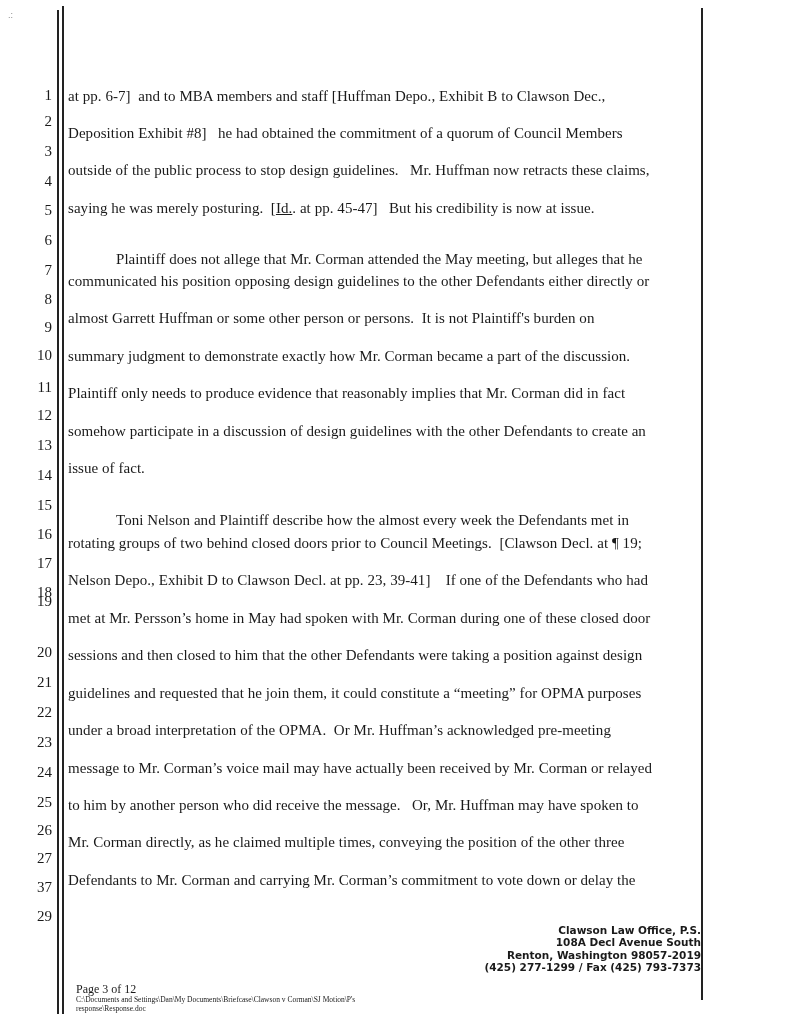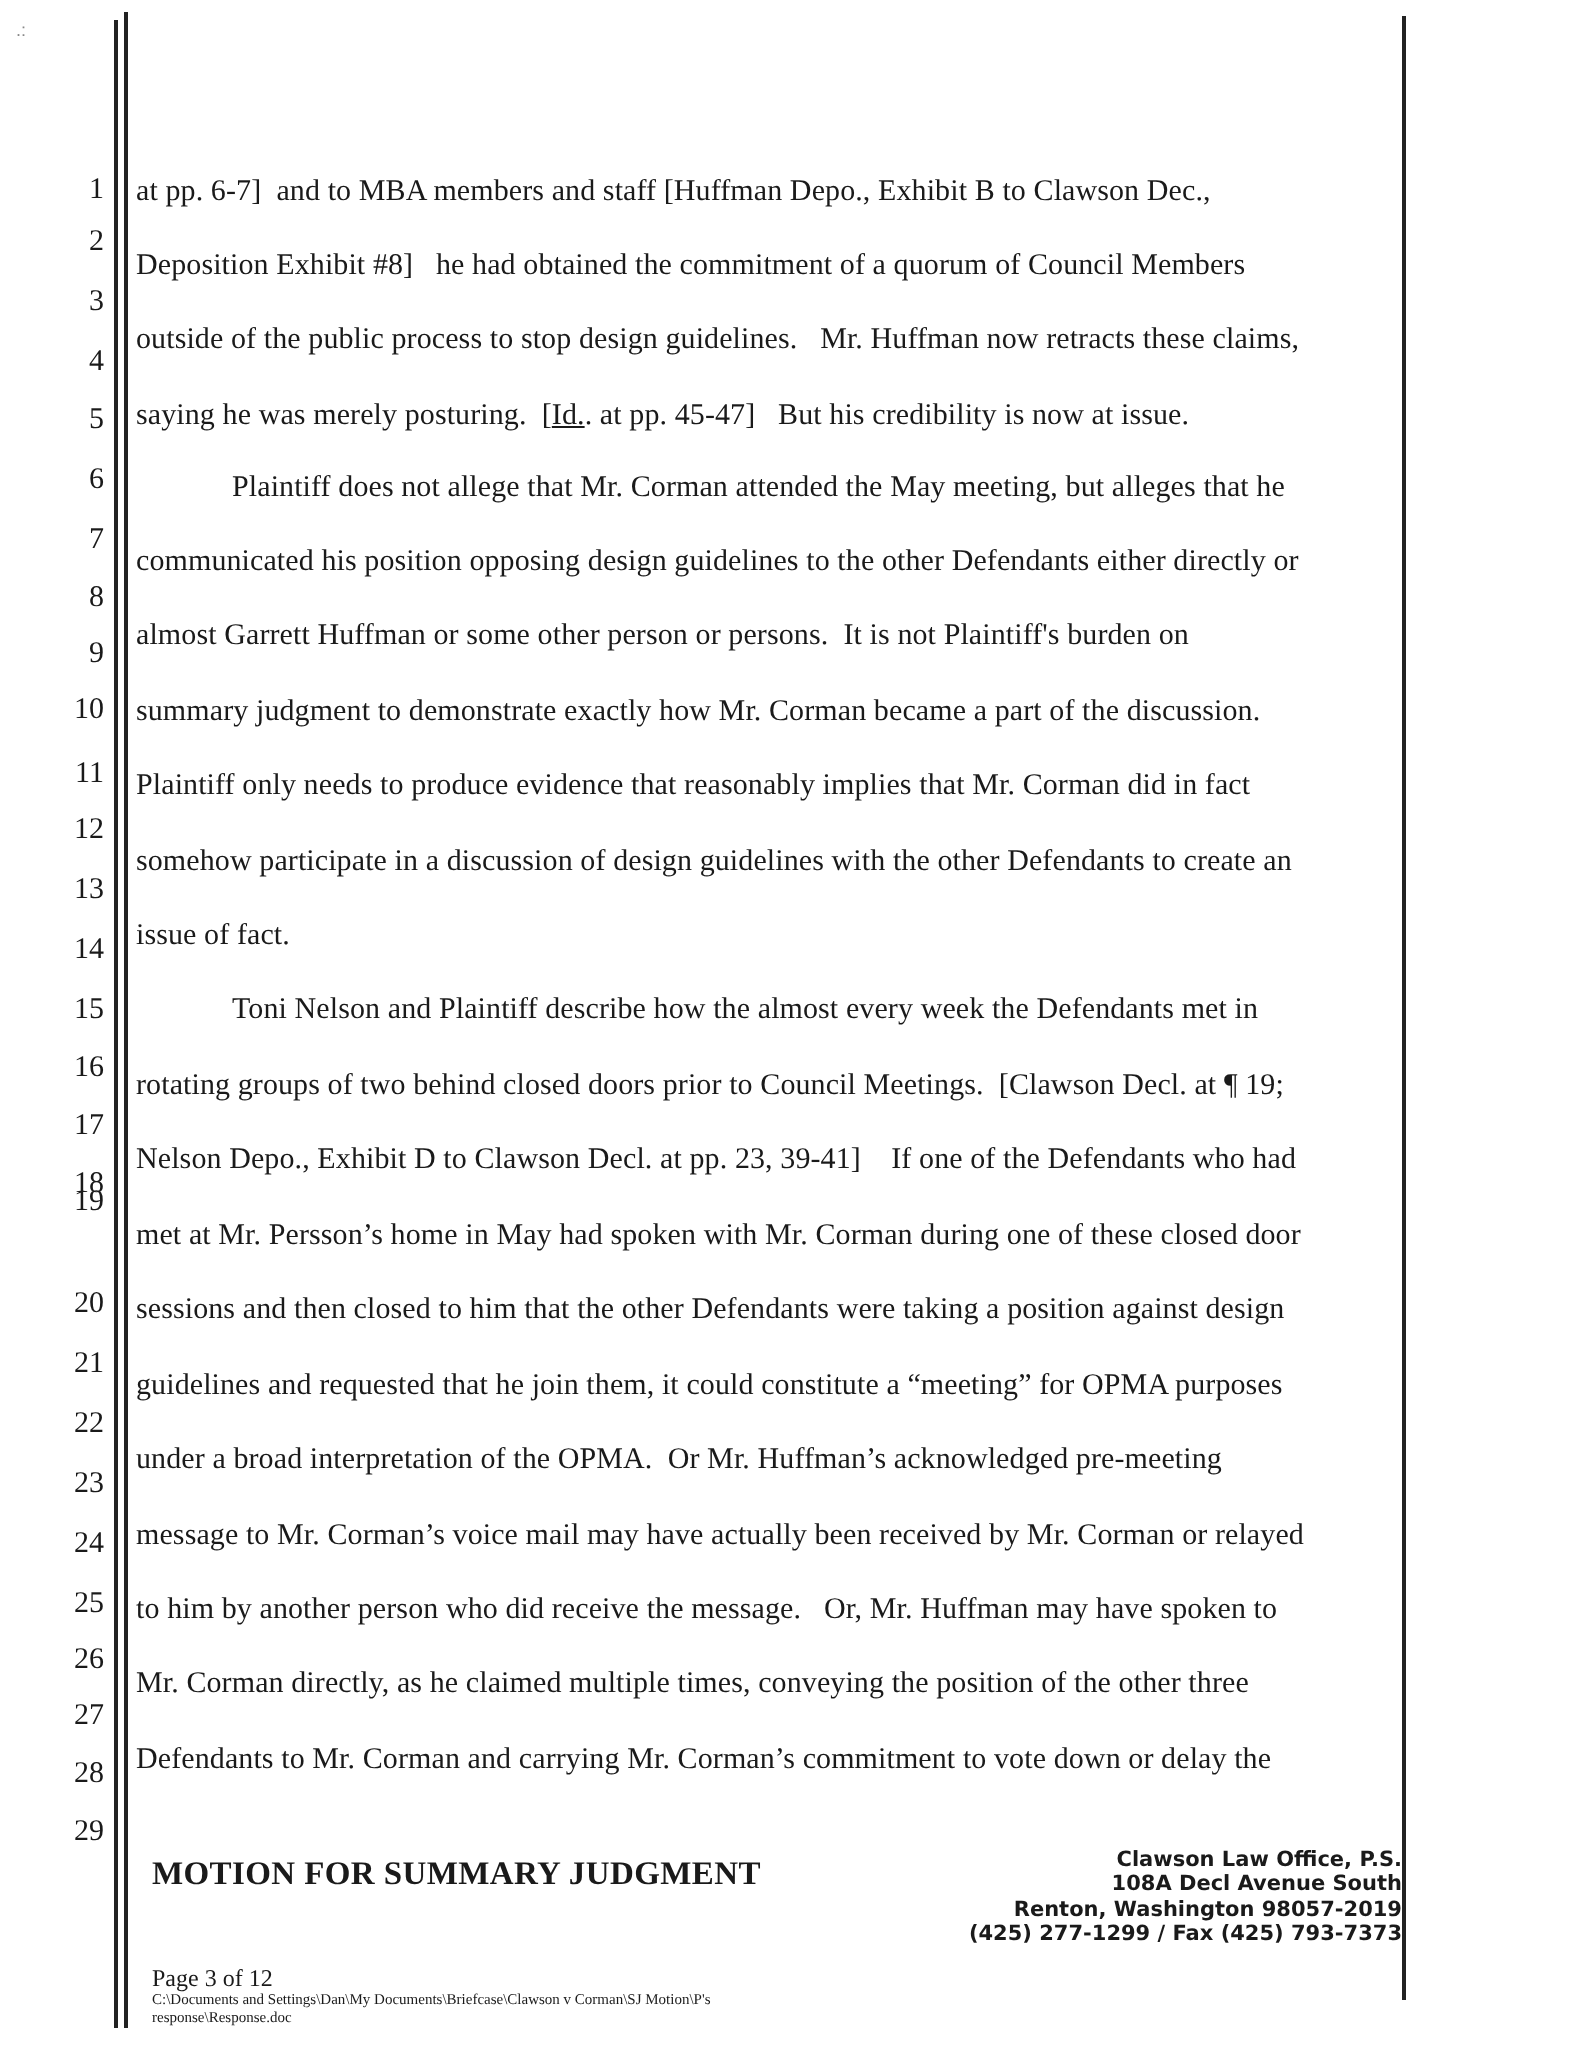--- a/index.html
+++ b/index.html
@@ -1,21 +1,21 @@
 <!DOCTYPE html>
 <html><head>
   <meta charset="utf-8">
   <style>
     html, body { margin: 0; padding: 0; background: #ffffff; }
     body { width: 794px; height: 1024px; position: relative; overflow: hidden; font-family: "Liberation Serif", "DejaVu Serif", serif; color: #1a1a1a; }
     .vline { position: absolute; background: #222; }
     .stray { position: absolute; font-size: 9px; color: #888; font-family: "Liberation Sans", sans-serif; }
     .linenum { position: absolute; left: 20px; width: 32px; text-align: right; font-size: 15px; line-height: 15px; }
     .textline { position: absolute; left: 68px; font-size: 15px; line-height: 15px; white-space: pre; letter-spacing: 0.05px; }
-    .indent { padding-left: 48px; }
+    .indent { padding-left: 48px; margin-top: 15px; }
     .u { text-decoration: underline; }
     .footer-title { position: absolute; left: 76px; top: 928px; font-weight: bold; font-size: 16.5px; line-height: 18px; letter-spacing: 0.2px; }
     .footer-page { position: absolute; left: 76px; top: 983px; font-size: 12px; line-height: 12px; }
     .footer-path { position: absolute; left: 76px; top: 995px; font-size: 7.5px; line-height: 9px; width: 340px; }
     .footer-addr { position: absolute; right: 93px; top: 924px; text-align: right; font-family: "DejaVu Sans", "Liberation Sans", sans-serif; font-weight: bold; font-size: 10.5px; line-height: 12.3px; }
   </style>
 </head>
 <body>
 
 <div class="stray" style="left:8px;top:10px;">.:</div>
@@ -45,21 +45,21 @@
   <div class="linenum" style="top:585px">18</div>
   <div class="linenum" style="top:594px">19</div>
   <div class="linenum" style="top:645px">20</div>
   <div class="linenum" style="top:675px">21</div>
   <div class="linenum" style="top:705px">22</div>
   <div class="linenum" style="top:735px">23</div>
   <div class="linenum" style="top:765px">24</div>
   <div class="linenum" style="top:795px">25</div>
   <div class="linenum" style="top:823px">26</div>
   <div class="linenum" style="top:851px">27</div>
-  <div class="linenum" style="top:880px">28</div>
+  <div class="linenum" style="top:880px">37</div>
   <div class="linenum" style="top:909px">29</div>
 </div>
 
 <div>
   <div class="textline" style="top:89px">at pp. 6-7]  and to MBA members and staff [Huffman Depo., Exhibit B to Clawson Dec.,</div>
   <div class="textline" style="top:126px">Deposition Exhibit #8]   he had obtained the commitment of a quorum of Council Members</div>
   <div class="textline" style="top:163px">outside of the public process to stop design guidelines.   Mr. Huffman now retracts these claims,</div>
   <div class="textline" style="top:201px"><span>saying he was merely posturing.  [</span><span class="u">Id.</span><span>. at pp. 45-47]   But his credibility is now at issue.</span></div>
   <div class="textline indent" style="top:237px">Plaintiff does not allege that Mr. Corman attended the May meeting, but alleges that he</div>
   <div class="textline" style="top:274px">communicated his position opposing design guidelines to the other Defendants either directly or</div>
@@ -75,21 +75,20 @@
   <div class="textline" style="top:648px">sessions and then closed to him that the other Defendants were taking a position against design</div>
   <div class="textline" style="top:686px">guidelines and requested that he join them, it could constitute a “meeting” for OPMA purposes</div>
   <div class="textline" style="top:723px">under a broad interpretation of the OPMA.  Or Mr. Huffman’s acknowledged pre-meeting</div>
   <div class="textline" style="top:761px">message to Mr. Corman’s voice mail may have actually been received by Mr. Corman or relayed</div>
   <div class="textline" style="top:798px">to him by another person who did receive the message.   Or, Mr. Huffman may have spoken to</div>
   <div class="textline" style="top:835px">Mr. Corman directly, as he claimed multiple times, conveying the position of the other three</div>
   <div class="textline" style="top:873px">Defendants to Mr. Corman and carrying Mr. Corman’s commitment to vote down or delay the</div>
 </div>
 
 <div class="footer-title">
-  <div>MOTION FOR SUMMARY JUDGMENT</div>
 </div>
 <div class="footer-page">Page 3 of 12</div>
 <div class="footer-path">C:\Documents and Settings\Dan\My Documents\Briefcase\Clawson v Corman\SJ Motion\P's response\Response.doc</div>
 
 <div class="footer-addr">
   <div>Clawson Law Office, P.S.</div>
   <div>108A Decl Avenue South</div>
   <div>Renton, Washington 98057-2019</div>
   <div>(425) 277-1299 / Fax (425) 793-7373</div>
 </div>

